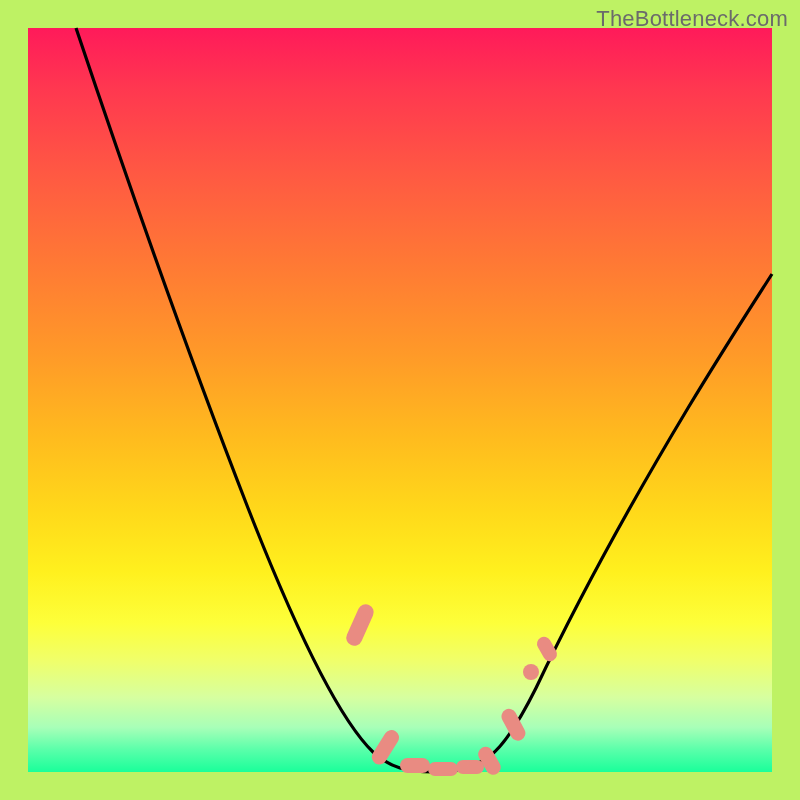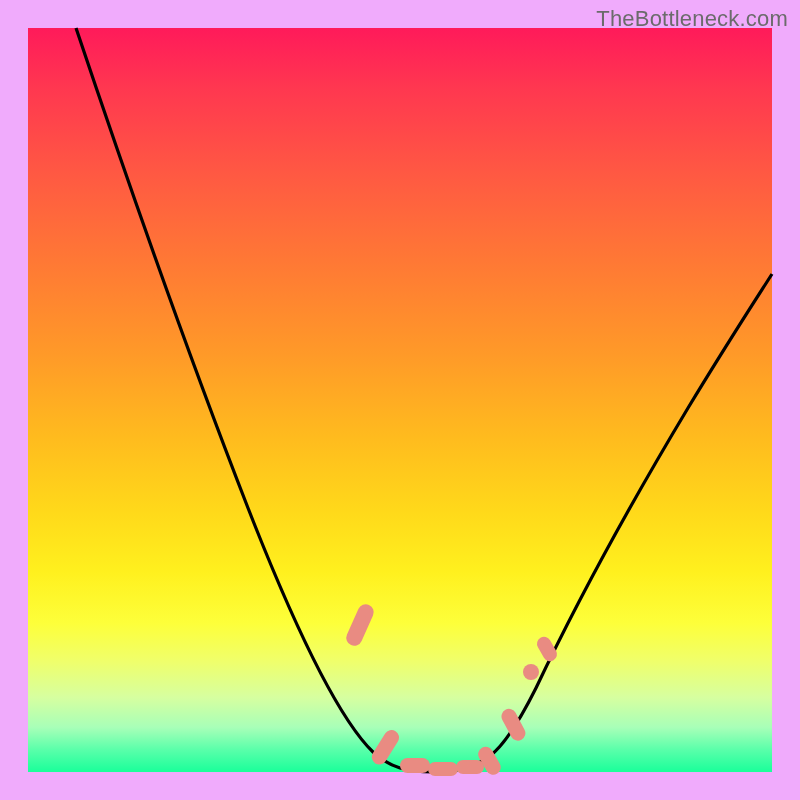--- a/index.html
+++ b/index.html
@@ -10,21 +10,21 @@
     background: #000;
     font-family: Arial, Helvetica, sans-serif;
     overflow: hidden;
   }
   .frame {
     position: absolute;
     left: 0;
     top: 0;
     width: 800px;
     height: 800px;
-    background: #f0abfc;
+    background: #bef264;
   }
   .plot {
     position: absolute;
     left: 28px;
     top: 28px;
     width: 744px;
     height: 744px;
     
     background: linear-gradient(to bottom,
       #ff1a5a 0%,

